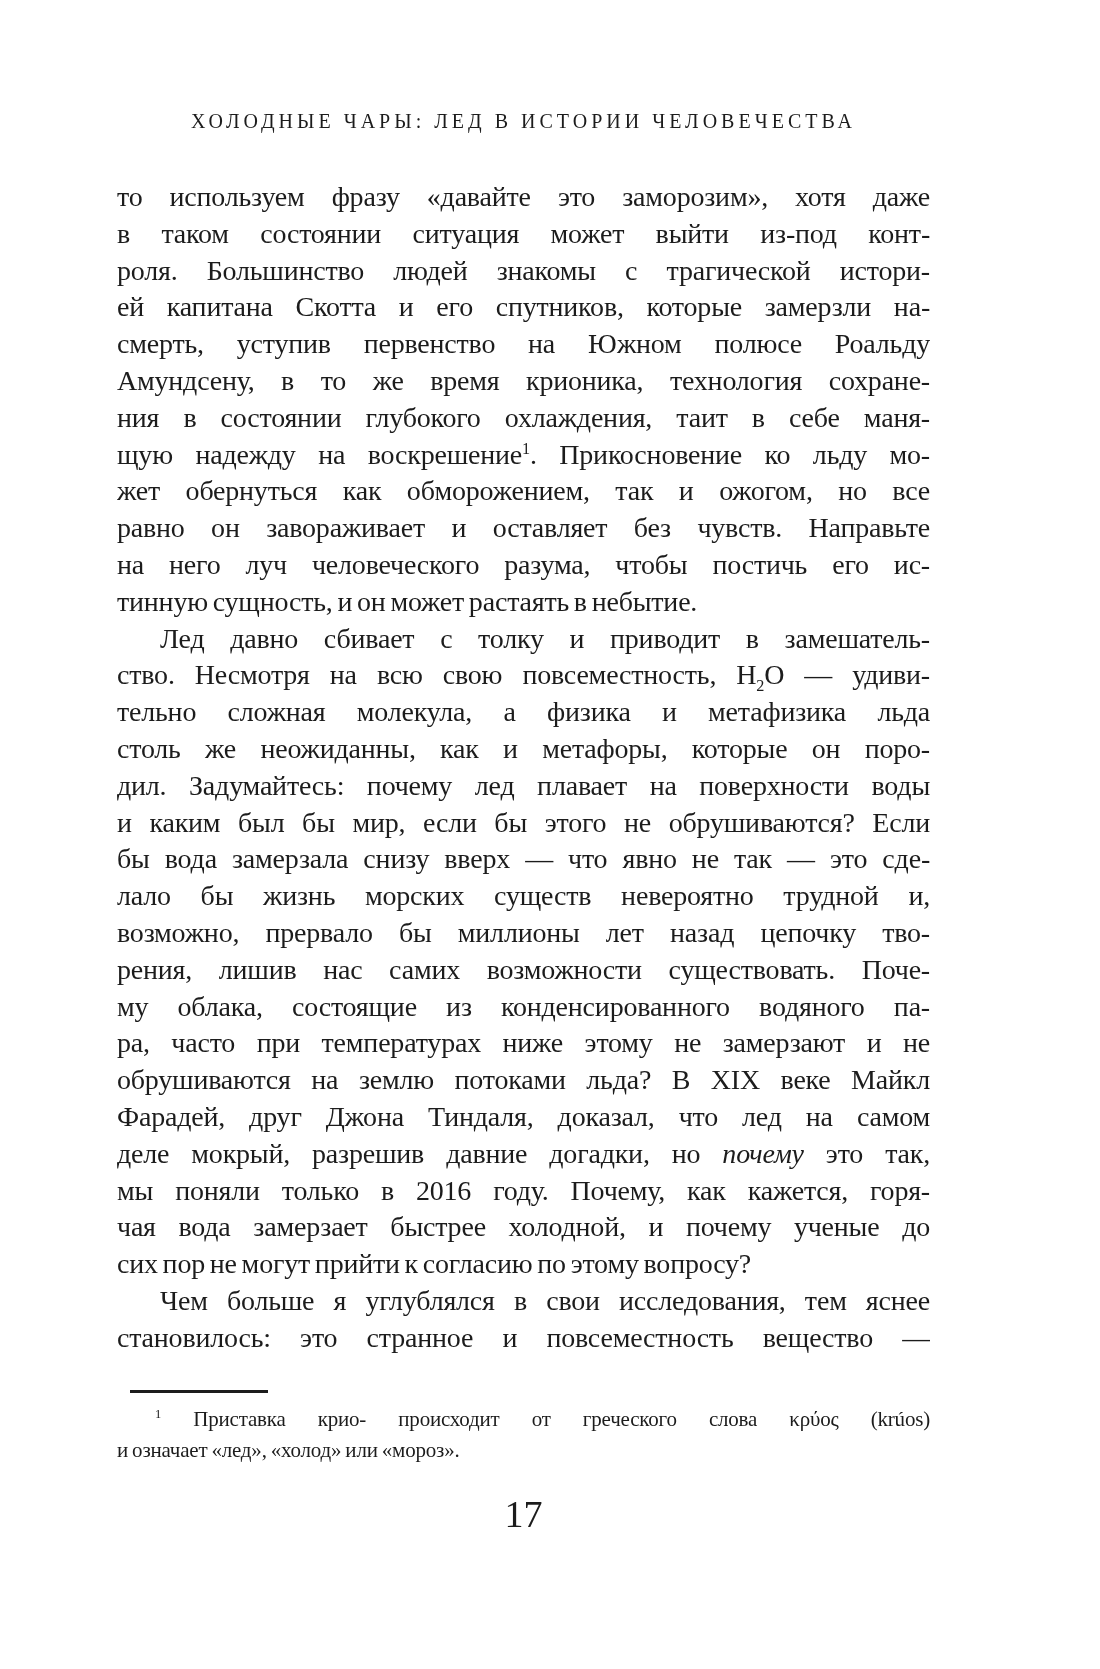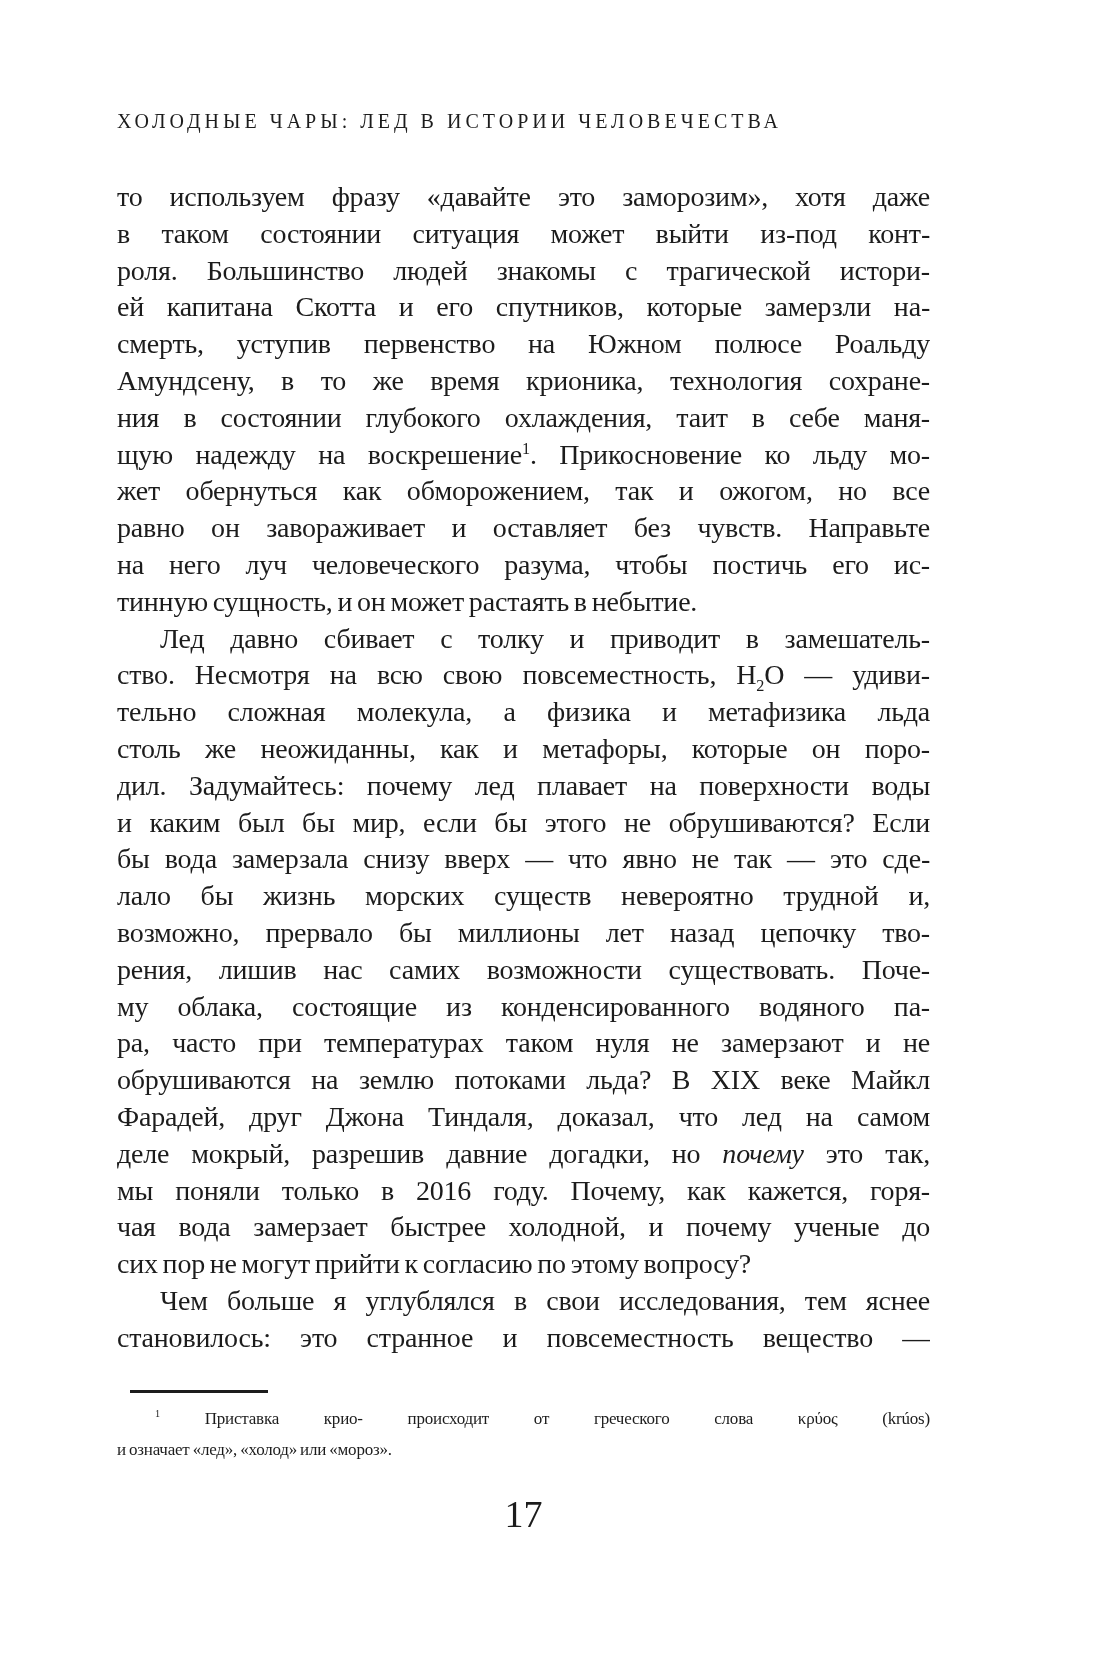--- a/index.html
+++ b/index.html
@@ -3,37 +3,37 @@
 <meta charset="utf-8">
 <style>
   html,body{margin:0;padding:0;}
   body{
     width:1100px;height:1669px;background:#ffffff;position:relative;
     font-family:"Liberation Serif","DejaVu Serif",serif;color:#1c1c1c;
     -webkit-font-smoothing:antialiased;
   }
   .running-head{
     position:absolute;top:110px;left:117px;width:813px;
-    font-size:20px;letter-spacing:4px;white-space:nowrap;
+    text-align:center;font-size:20px;letter-spacing:4px;white-space:nowrap;
   }
   .textblock{position:absolute;top:179px;left:117px;width:813px;}
   .ln{
     font-size:28px;line-height:36.8px;height:36.8px;overflow:hidden;
     text-align:justify;text-align-last:justify;
     word-spacing:-2px;letter-spacing:-0.2px;
   }
   .ln.end{text-align-last:left;}
   .ln.ind{text-indent:43px;}
   .ln sup{font-size:0.58em;line-height:0;vertical-align:super;}
   .ln sub{font-size:0.58em;line-height:0;vertical-align:sub;}
   .it{font-style:italic;margin-top:40px;}
   .fn-rule{position:absolute;top:1390px;left:130px;width:138px;height:3px;background:#1c1c1c;}
   .footnote{position:absolute;top:1404px;left:117px;width:813px;}
   .fn-line{
-    font-size:17px;line-height:30.5px;word-spacing:-1px;letter-spacing:-0.2px;
+    font-size:21px;line-height:30.5px;word-spacing:-1px;letter-spacing:-0.2px;
   }
   .fn-line.first{text-indent:38px;text-align:justify;text-align-last:justify;}
   .fn-line sup{font-size:0.6em;line-height:0;vertical-align:super;}
   .page-number{
     position:absolute;top:1492px;left:117px;width:813px;
     text-align:center;font-size:38px;font-variant-numeric:oldstyle-nums;
   }
 </style>
 </head>
 <body>
@@ -57,21 +57,21 @@
   <div class="ln"><span>ство. Несмотря на всю свою повсеместность, H</span><sub>2</sub><span>O — удиви-</span></div>
   <div class="ln">тельно сложная молекула, а физика и метафизика льда</div>
   <div class="ln">столь же неожиданны, как и метафоры, которые он поро-</div>
   <div class="ln">дил. Задумайтесь: почему лед плавает на поверхности воды</div>
   <div class="ln">и каким был бы мир, если бы этого не обрушиваются? Если</div>
   <div class="ln">бы вода замерзала снизу вверх — что явно не так — это сде-</div>
   <div class="ln">лало бы жизнь морских существ невероятно трудной и,</div>
   <div class="ln">возможно, прервало бы миллионы лет назад цепочку тво-</div>
   <div class="ln">рения, лишив нас самих возможности существовать. Поче-</div>
   <div class="ln">му облака, состоящие из конденсированного водяного па-</div>
-  <div class="ln">ра, часто при температурах таком нуля не замерзают и не</div>
+  <div class="ln">ра, часто при температурах ниже этому не замерзают и не</div>
   <div class="ln">обрушиваются на землю потоками льда? В XIX веке Майкл</div>
   <div class="ln">Фарадей, друг Джона Тиндаля, доказал, что лед на самом</div>
   <div class="ln"><span>деле мокрый, разрешив давние догадки, но </span><span class="it">почему</span><span> это так,</span></div>
   <div class="ln">мы поняли только в 2016 году. Почему, как кажется, горя-</div>
   <div class="ln">чая вода замерзает быстрее холодной, и почему ученые до</div>
   <div class="ln end">сих пор не могут прийти к согласию по этому вопросу?</div>
   <div class="ln ind">Чем больше я углублялся в свои исследования, тем яснее</div>
   <div class="ln">становилось: это странное и повсеместность вещество —</div>
 </div>
 

